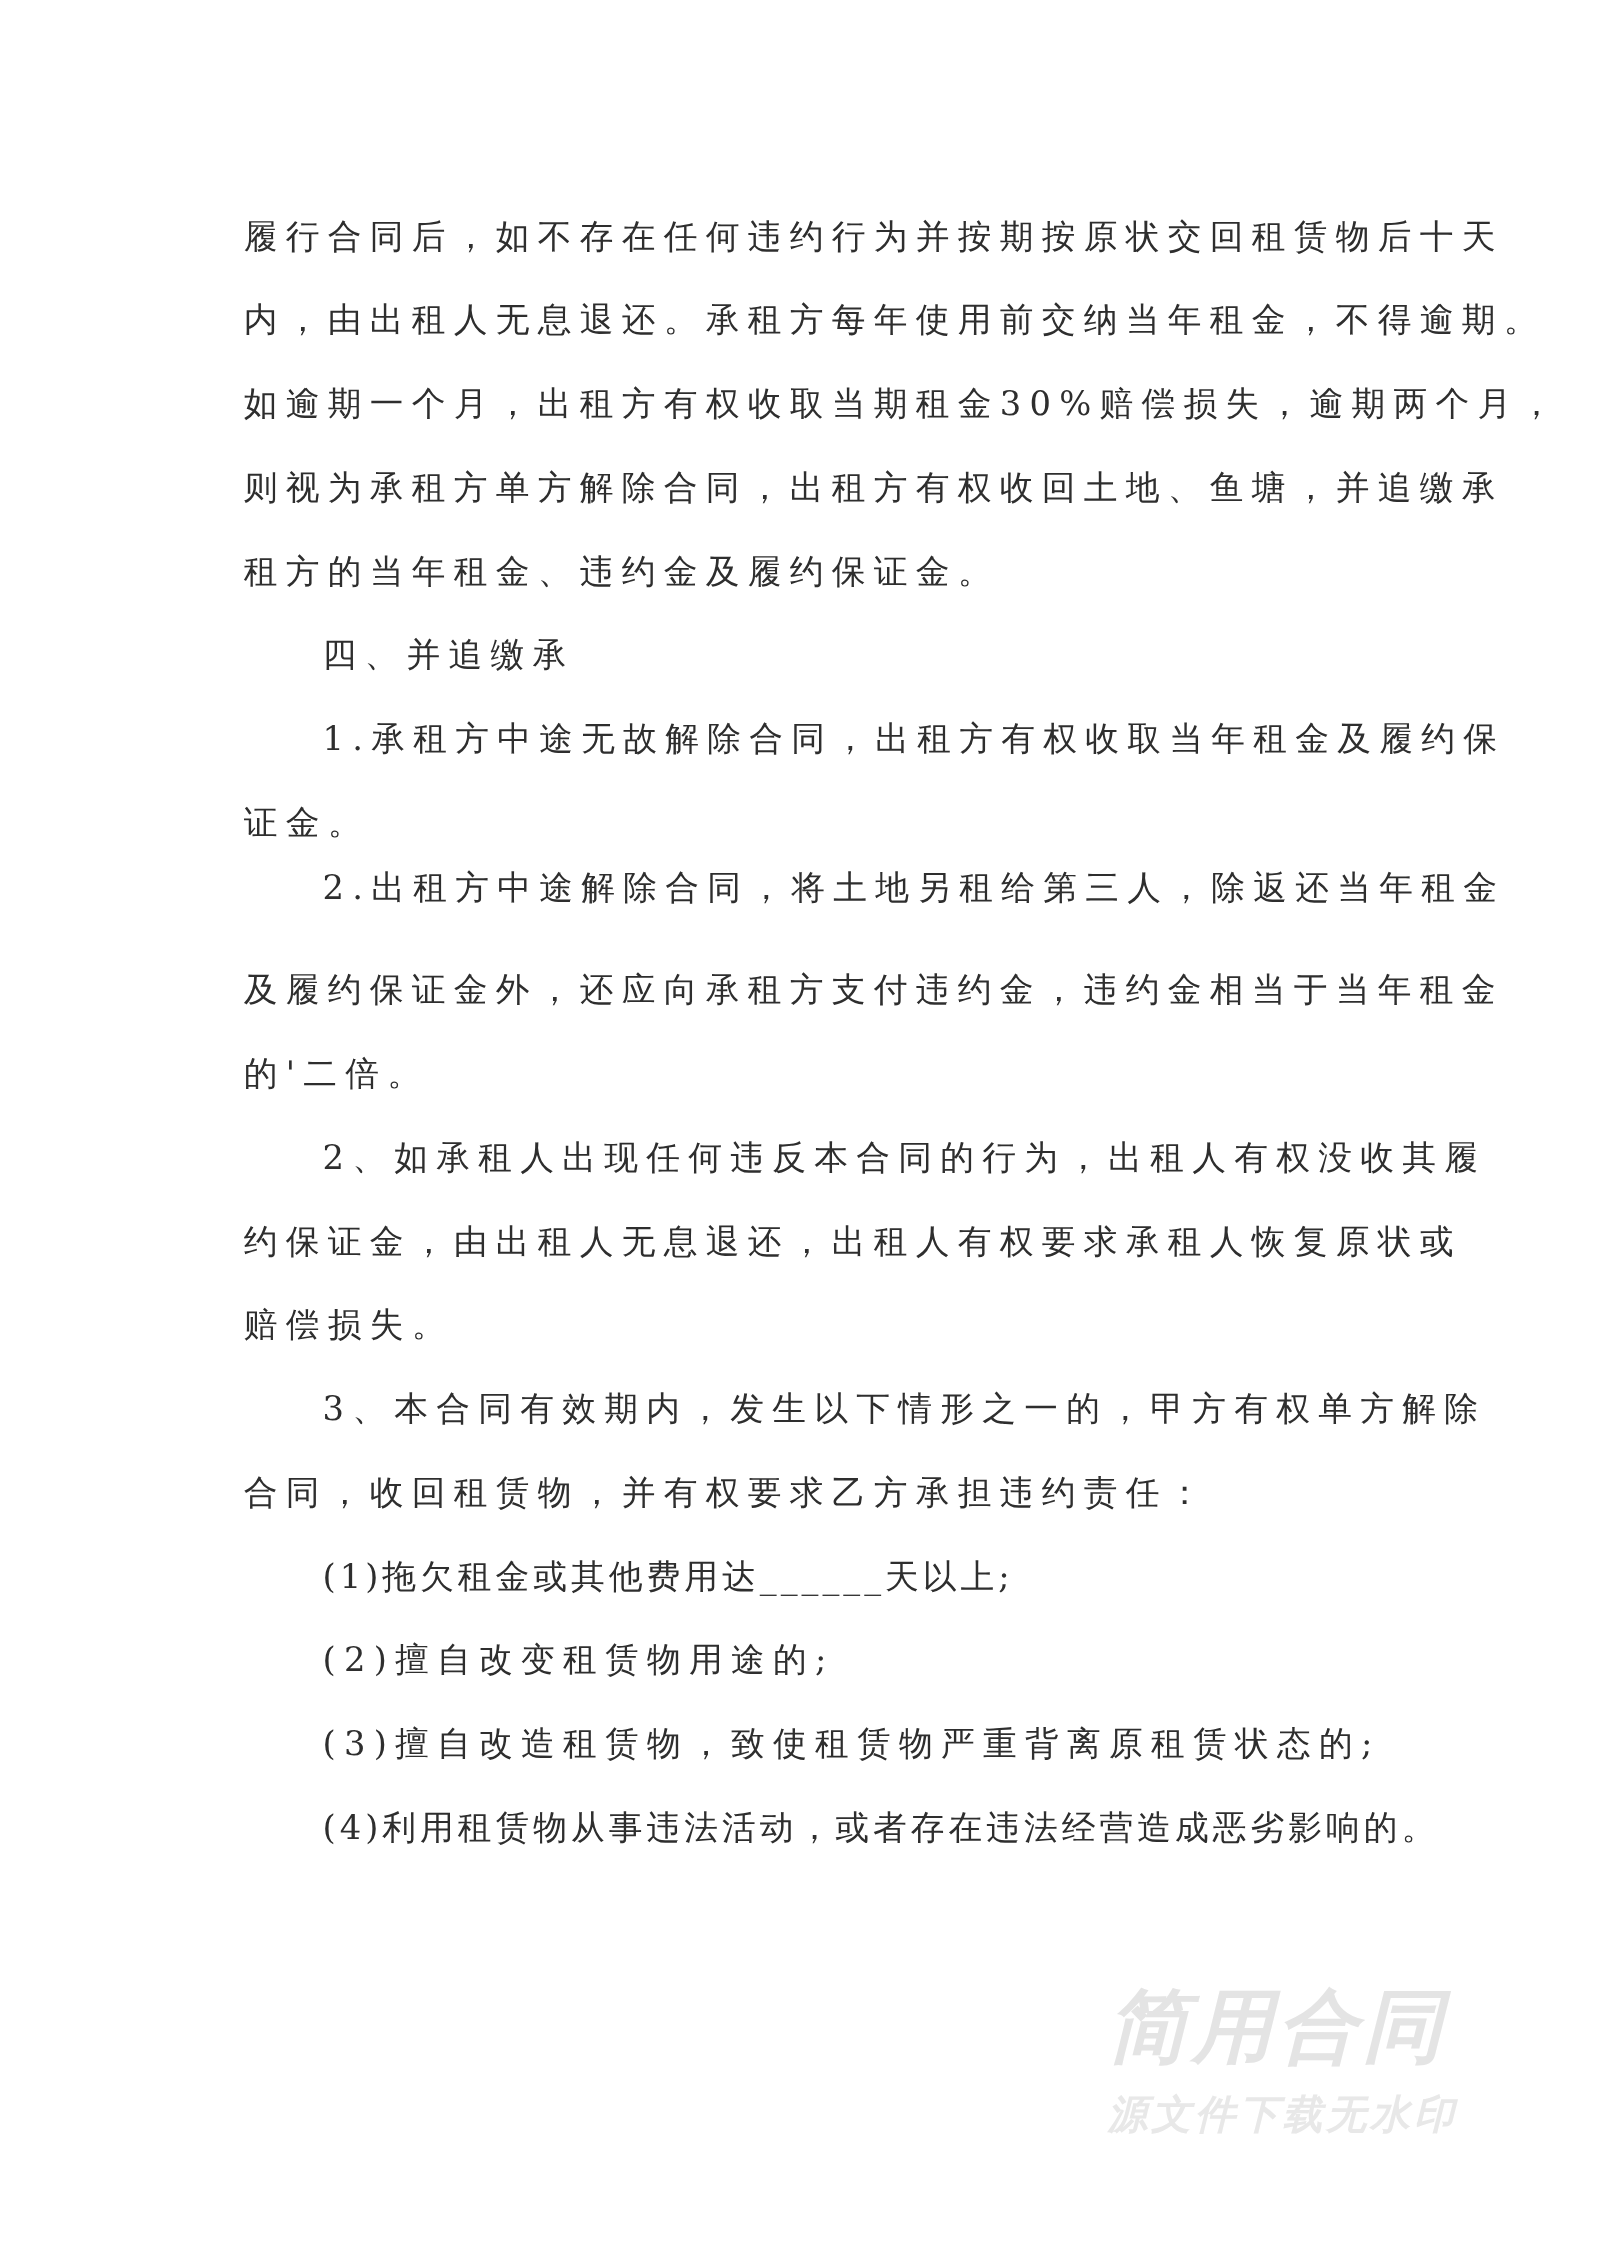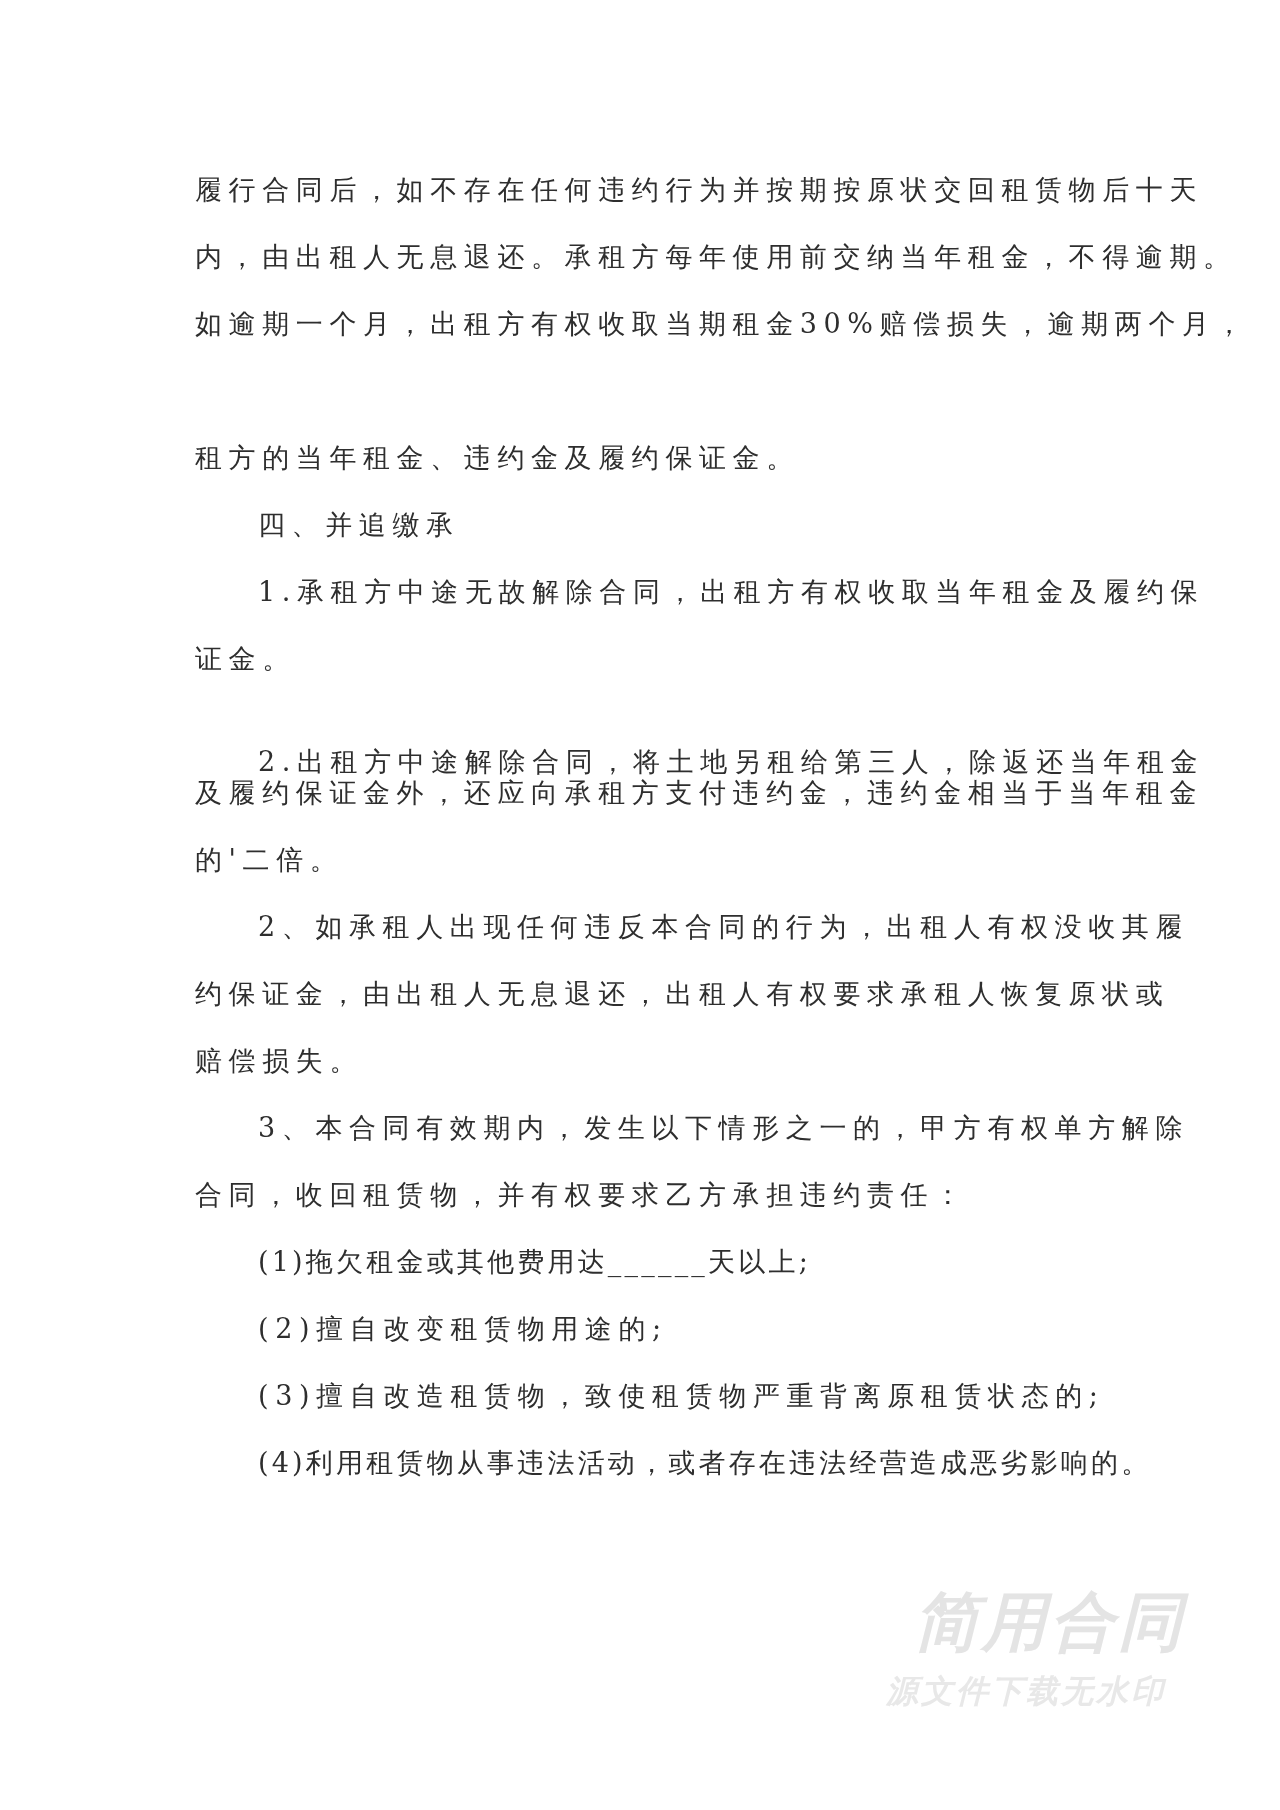--- a/index.html
+++ b/index.html
@@ -50,44 +50,44 @@
       font-style: italic;
       font-weight: bold;
       user-select: none;
     }
     .watermark .wm-main {
       display: block;
       font-size: 64px;
       line-height: 68px;
       letter-spacing: 4px;
       white-space: nowrap;
-      text-align: right;
     }
     .watermark .wm-sub {
       display: block;
       margin-top: 18px;
       font-size: 32px;
       line-height: 34px;
       letter-spacing: 3px;
       white-space: nowrap;
       color: #e8e8e8;
     }
   </style>
 </head>
 <body>
 
 <div class="page">
   <div class="line" style="top:170px">履行合同后，如不存在任何违约行为并按期按原状交回租赁物后十天</div>
   <div class="line" style="top:237px">内，由出租人无息退还。承租方每年使用前交纳当年租金，不得逾期。</div>
   <div class="line" style="top:304px">如逾期一个月，出租方有权收取当期租金30%赔偿损失，逾期两个月，</div>
+  <div class="line" style="top:371px">则视为承租方单方解除合同，出租方有权收回土地、鱼塘，并追缴承</div>
   <div class="line" style="top:438px">租方的当年租金、违约金及履约保证金。</div>
   <div class="line indent" style="top:505px">四、并追缴承</div>
   <div class="line indent" style="top:572px">1.承租方中途无故解除合同，出租方有权收取当年租金及履约保</div>
   <div class="line" style="top:639px">证金。</div>
-  <div class="line indent" style="top:742px">2.出租方中途解除合同，将土地另租给第三人，除返还当年租金</div>
+  <div class="line indent" style="top:691px">2.出租方中途解除合同，将土地另租给第三人，除返还当年租金</div>
   <div class="line" style="top:773px">及履约保证金外，还应向承租方支付违约金，违约金相当于当年租金</div>
   <div class="line" style="top:840px">的'二倍。</div>
   <div class="line indent" style="top:907px">2、如承租人出现任何违反本合同的行为，出租人有权没收其履</div>
   <div class="line" style="top:974px">约保证金，由出租人无息退还，出租人有权要求承租人恢复原状或</div>
   <div class="line" style="top:1041px">赔偿损失。</div>
   <div class="line indent" style="top:1108px">3、本合同有效期内，发生以下情形之一的，甲方有权单方解除</div>
   <div class="line" style="top:1175px">合同，收回租赁物，并有权要求乙方承担违约责任：</div>
   <div class="line indent tight" style="top:1242px">(1)拖欠租金或其他费用达______天以上;</div>
   <div class="line indent" style="top:1309px">(2)擅自改变租赁物用途的;</div>
   <div class="line indent" style="top:1376px">(3)擅自改造租赁物，致使租赁物严重背离原租赁状态的;</div>

